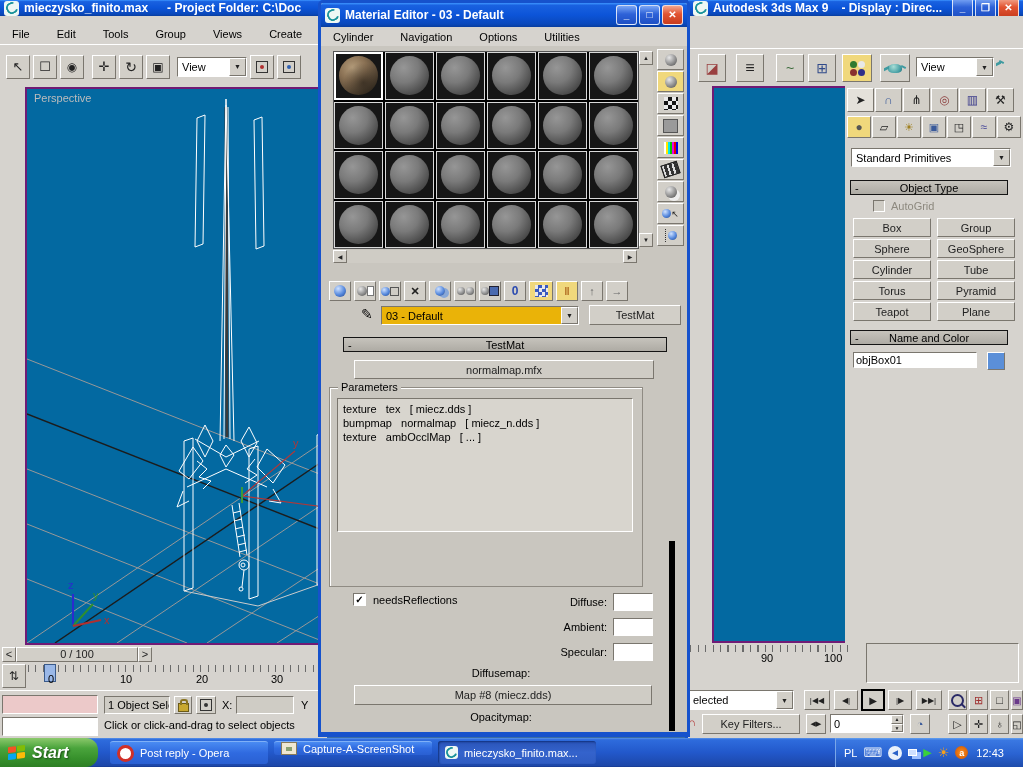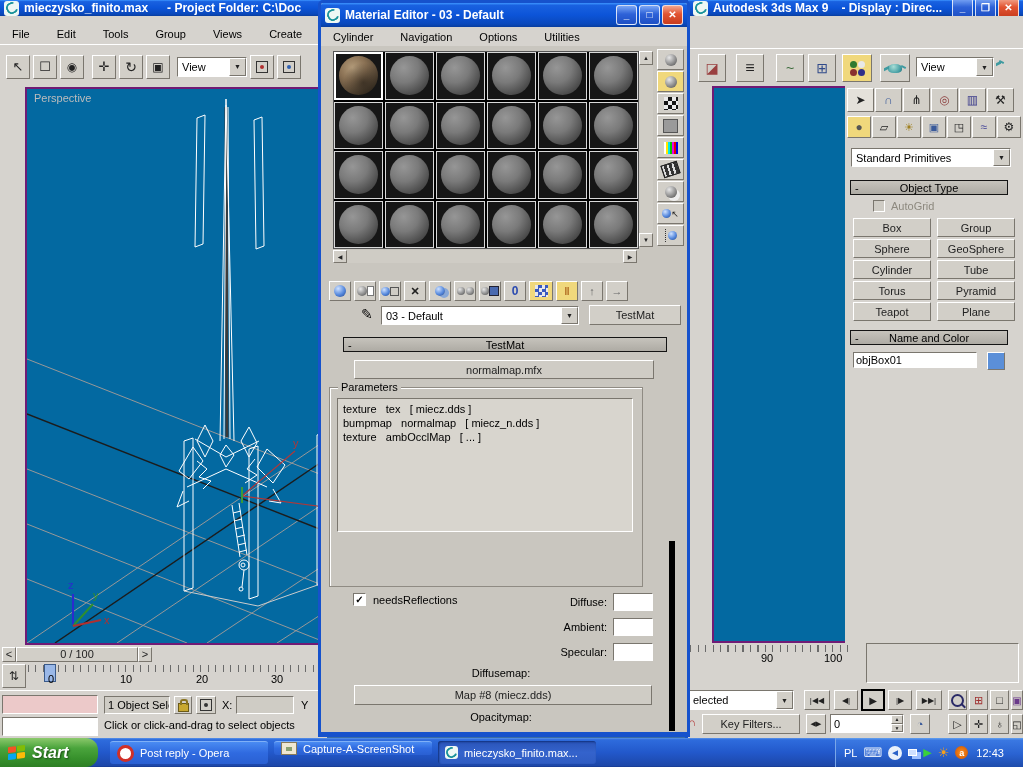--- a/index.html
+++ b/index.html
@@ -531,21 +531,21 @@
       <span class="t3d" style="width:22px;height:20px;color:#2a4ab0;font-weight:bold;font-size:12px;">0</span>
       <span class="t3d hl" style="width:24px;height:20px;">
           <span class="checker" style="background:repeating-conic-gradient(#3a5ac0 0 25%,#e8e8e8 0 50%);background-size:7px 7px;width:13px;height:12px;"></span>
         </span>
       <span class="t3d hl" style="width:22px;height:20px;color:#b06a20;font-weight:bold;">‖</span>
       <span class="t3d" style="width:22px;height:20px;color:#666;font-weight:bold;">↑</span>
       <span class="t3d" style="width:22px;height:20px;color:#666;font-weight:bold;">→</span>
     </div>
 
     <span class="abs" style="left:40px;top:303px;font-size:14px;transform:rotate(0deg);">✎</span>
-    <span class="combo sunk abs" style="left:60px;top:303px;width:198px;height:19px;background:#ffffff;">
+    <span class="combo sunk abs" style="left:60px;top:303px;width:198px;height:19px;background:#eab308;">
       <span class="cv">03 - Default</span>
       <span class="cb">▼</span>
     </span>
     <span class="t3d abs" style="left:268px;top:302px;width:92px;height:20px;">TestMat</span>
 
     <div class="roll" style="left:22px;top:334px;width:324px;height:15px;">
       <span class="minus">-</span>
       <span>TestMat</span>
     </div>
     <span class="t3d abs" style="left:33px;top:357px;width:300px;height:19px;background:#cfccc5;">normalmap.mfx</span>

